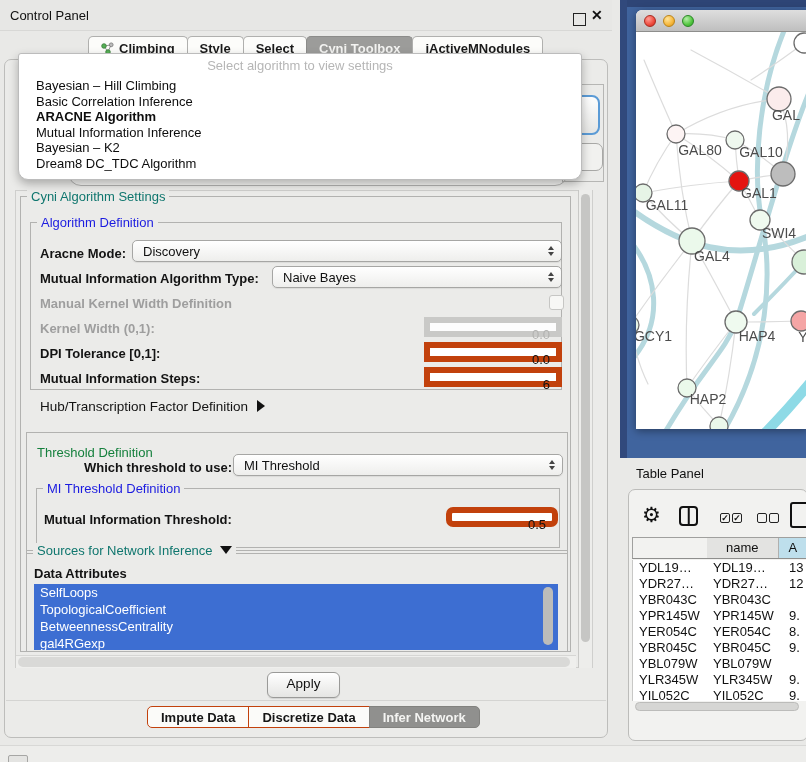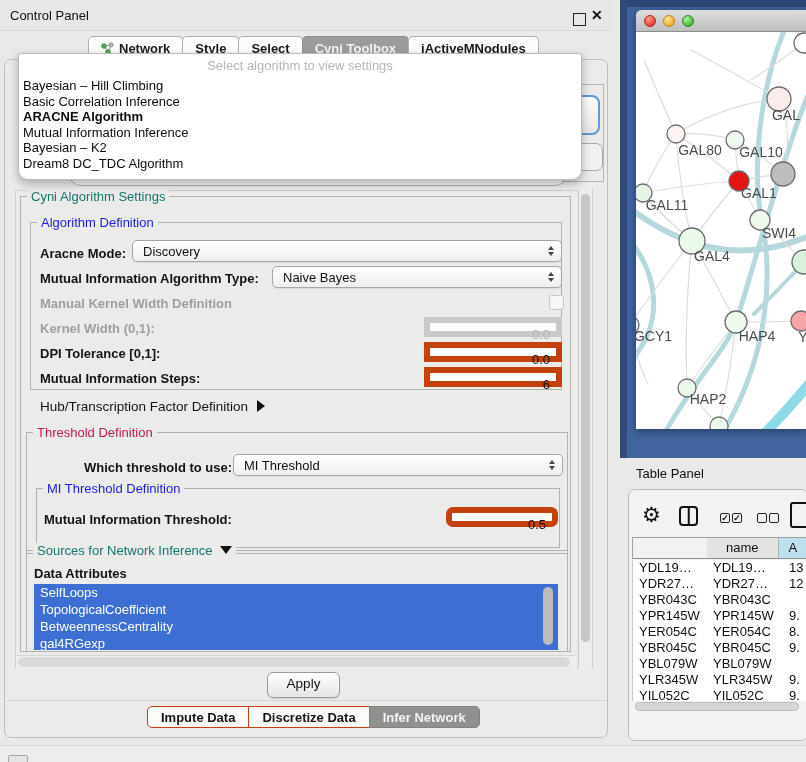--- a/index.html
+++ b/index.html
@@ -22,40 +22,40 @@
   .tab.selected{background:#9c9c9a;color:#f4f4f2;border-color:#8c8c8a;}
 
   
   .outer-panel{left:4px;top:59px;width:604px;height:679px;background:#ebebe9;
                border:1px solid #bdbdbb;border-radius:7px;box-sizing:border-box;}
 
   
   .popup{left:18px;top:53px;width:562px;height:125px;background:#fff;border:1px solid #bcbcbc;
          border-radius:3px 3px 10px 10px;box-shadow:0 4px 10px rgba(0,0,0,.28);z-index:10;overflow:hidden;}
   .dd-placeholder{height:24px;line-height:24px;text-align:center;color:#b6b6b6;font-size:13px;}
-  .dd-item{font-size:13px;line-height:15.5px;padding-left:4px;color:#0d0d0d;white-space:nowrap;}
+  .dd-item{font-size:13px;line-height:15.5px;padding-left:17px;color:#0d0d0d;white-space:nowrap;}
   .dd-item.bold{font-weight:bold;}
 
   
   .bg-combo{left:68px;top:160px;width:500px;height:26px;border:1px solid #b2b2b0;border-radius:13px;
             background:#f5f5f3;color:#b4b4b2;font-size:13px;line-height:24px;padding-left:14px;
             box-sizing:border-box;z-index:1;}
   .frag-box{left:562px;top:84px;width:40px;height:96px;border:1px solid #b6b6b4;z-index:1;}
   .frag-spin{left:571px;top:95px;width:25px;height:36px;border:2px solid #5b9bd6;border-radius:8px;
              background:linear-gradient(#fdfdfd,#e6e6e4);z-index:1;}
   .frag-combo{left:554px;top:143px;width:47px;height:26px;border:1px solid #a8a8a6;border-radius:7px;
               background:#f1f1ef;z-index:1;}
 
   
   .pane-border{left:15px;top:190px;width:578px;height:478px;border:1px solid #cfcfcd;box-sizing:border-box;}
   .group{border:1px solid #b2b2b0;box-sizing:border-box;}
   .group-title{position:absolute;top:-8px;left:6px;background:#ebebe9;padding:0 4px;font-size:13px;white-space:nowrap;}
   .t-plain{color:#0f766e;}
   .t-blue{color:#1b1be0;}
-  .t-green{color:#be185d;}
+  .t-green{color:#15803d;margin-top:20px;}
   .lbl{position:absolute;font-size:13px;font-weight:bold;color:#131313;white-space:nowrap;}
   .lbl.dis{color:#9e9e9e;}
   .lbl.normal{font-weight:normal;}
   .combo{position:absolute;height:22px;border:1px solid #a6a6a4;border-radius:5px;box-sizing:border-box;
          background:linear-gradient(#ffffff,#eeeeec);font-size:13px;color:#111;
          display:flex;align-items:center;padding-left:10px;box-shadow:0 1px 1px rgba(0,0,0,.07);}
   .combo .arrows{position:absolute;right:7px;top:50%;transform:translateY(-50%);
                  display:flex;flex-direction:column;gap:2px;}
   .tri-up{width:0;height:0;border-left:3.5px solid transparent;border-right:3.5px solid transparent;
           border-bottom:4px solid #444;}
@@ -150,21 +150,21 @@
   <div class="abs tabbar">
       <div class="tab">
         <svg width="13" height="13" viewBox="0 0 13 13">
           <line x1="3" y1="4" x2="10" y2="3" stroke="#999"></line>
           <line x1="3" y1="4" x2="7" y2="10" stroke="#999"></line>
           <line x1="10" y1="3" x2="7" y2="10" stroke="#999"></line>
           <circle cx="3" cy="4" r="2.3" fill="#55b055" stroke="#3a7a3a" stroke-width="0.8"></circle>
           <circle cx="10.2" cy="2.8" r="1.9" fill="#bbb" stroke="#777" stroke-width="0.8"></circle>
           <circle cx="7" cy="10" r="2.3" fill="#55b055" stroke="#3a7a3a" stroke-width="0.8"></circle>
         </svg>
-        <span>Network</span>
+        <span>Climbing</span>
       </div>
       <div class="tab">
         <span>Style</span>
       </div>
       <div class="tab">
         <span>Select</span>
       </div>
       <div class="tab selected">
         <span>Cyni Toolbox</span>
       </div>

